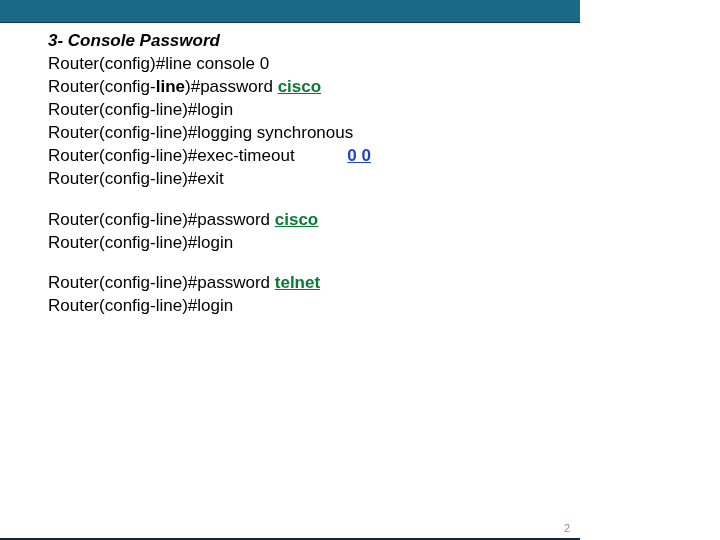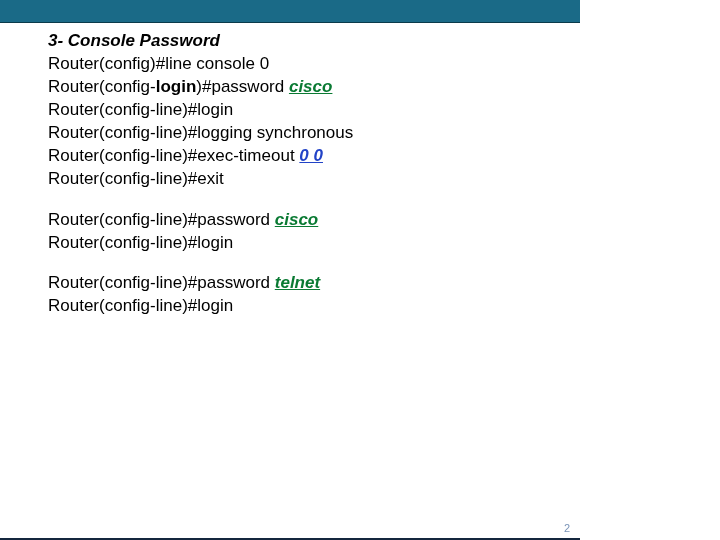--- a/index.html
+++ b/index.html
@@ -37,23 +37,23 @@
   }
   .section-title {
     font-weight: bold;
     font-style: italic;
   }
   .spacer {
     height: 18px;
   }
   .underline { text-decoration: underline; }
   .bold { font-weight: bold; }
-  .italic { font-style: italic; }
+  .italic { }
   .green { color: #0a7a33; }
-  .blue  { color: #2243c7; }
+  .blue  { color: #2243c7; margin-left: 48px; }
   .pagenum {
     position: absolute;
     right: 10px;
     bottom: 6px;
     font-size: 11px;
     color: #7a94b8;
   }
   .hr-bottom {
     position: absolute;
     left: 0;
@@ -72,21 +72,21 @@
 
   <div class="content">
 
     <div class="section-title">3- Console Password</div>
 
     <div>
       <span>Router(config)#</span><span>line console 0</span>
     </div>
 
     <div>
-      <span>Router(config-</span><span class="bold">login</span><span>)#</span><span>password </span><span class="bold italic underline green">cisco</span>
+      <span>Router(config-</span><span class="bold">line</span><span>)#</span><span>password </span><span class="bold italic underline green">cisco</span>
     </div>
 
     <div>Router(config-line)#login</div>
     <div>Router(config-line)#logging synchronous</div>
 
     <div>
       <span>Router(config-line)#exec-timeout </span><span class="bold italic underline blue">0 0</span>
     </div>
 
     <div>Router(config-line)#exit</div>

